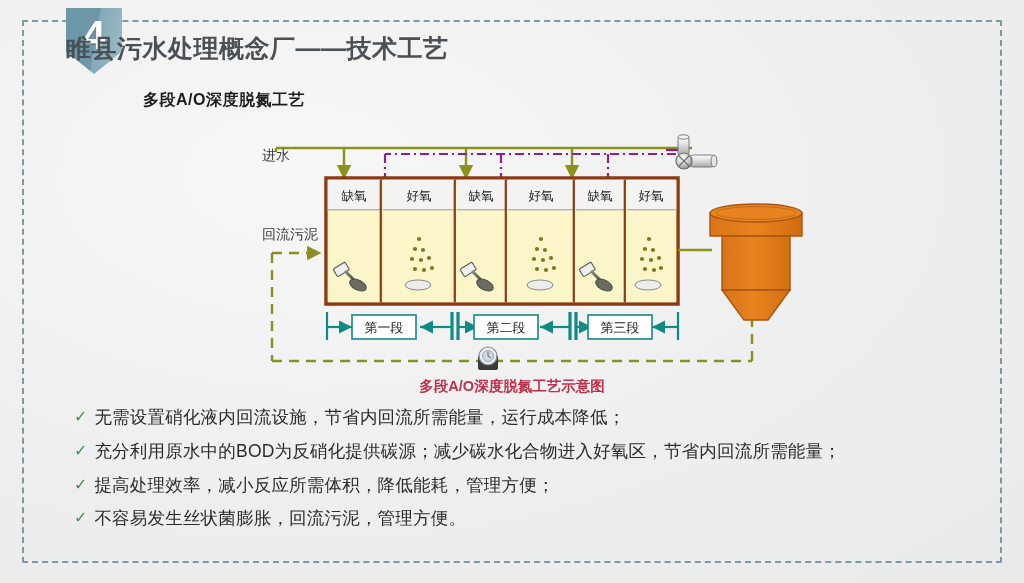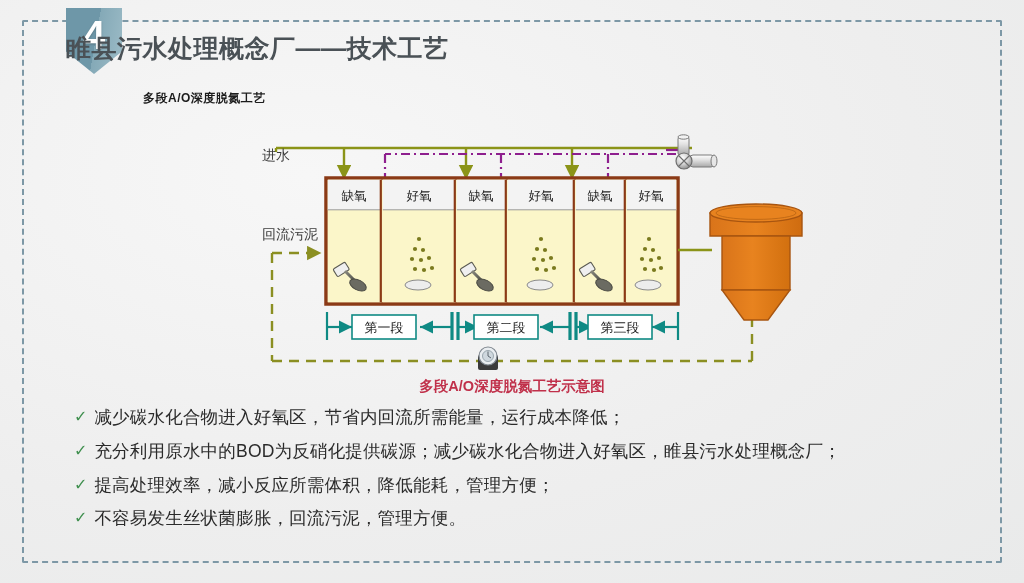--- a/index.html
+++ b/index.html
@@ -42,21 +42,21 @@
     text-shadow:0 1px 2px rgba(0,0,0,.25);
   }
   .slide-title{
     position:absolute;left:66px;top:32px;
     font-size:25px;font-weight:bold;color:#4a5156;
     white-space:nowrap;letter-spacing:.5px;
   }
   
   .section-heading{
     position:absolute;left:143px;top:90px;
-    font-size:12px;font-weight:bold;color:#1c1c1c;
+    font-size:16px;font-weight:bold;color:#1c1c1c;
     letter-spacing:.5px;
   }
   
   .diagram{
     position:absolute;left:0;top:0;width:1024px;height:583px;
     pointer-events:none;
   }
   .diagram svg{display:block;}
 
   
@@ -325,25 +325,25 @@
     <text x="262" y="160" font-family="'Liberation Sans','DejaVu Sans',sans-serif" font-size="14" fill="#3a3a3a">进水</text>
     <text x="262" y="239" font-family="'Liberation Sans','DejaVu Sans',sans-serif" font-size="14" fill="#3a3a3a">回流污泥</text>
 
     <text x="512" y="391" font-family="'Liberation Sans','DejaVu Sans',sans-serif" font-size="14.5" font-weight="bold" fill="#c0304a" text-anchor="middle">多段A/O深度脱氮工艺示意图</text>
   </svg>
   </div>
 
   <div class="bullets">
     <div class="bullet">
       <span class="tick">✓</span>
-      <span class="txt">减少碳水化合物进入好氧区，节省内回流所需能量，运行成本降低；</span>
+      <span class="txt">无需设置硝化液内回流设施，节省内回流所需能量，运行成本降低；</span>
     </div>
     <div class="bullet">
       <span class="tick">✓</span>
-      <span class="txt">充分利用原水中的BOD为反硝化提供碳源；减少碳水化合物进入好氧区，睢县污水处理概念厂；</span>
+      <span class="txt">充分利用原水中的BOD为反硝化提供碳源；减少碳水化合物进入好氧区，节省内回流所需能量；</span>
     </div>
     <div class="bullet">
       <span class="tick">✓</span>
       <span class="txt">提高处理效率，减小反应所需体积，降低能耗，管理方便；</span>
     </div>
     <div class="bullet">
       <span class="tick">✓</span>
       <span class="txt">不容易发生丝状菌膨胀，回流污泥，管理方便。</span>
     </div>
   </div>

